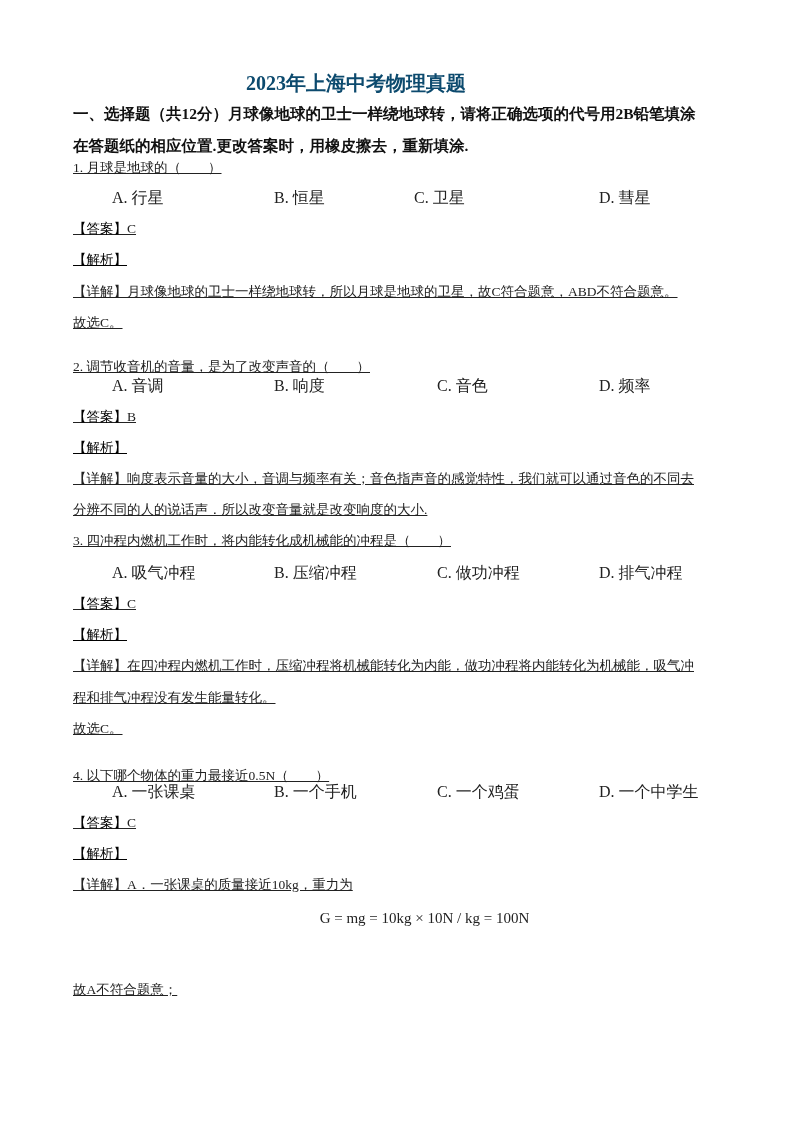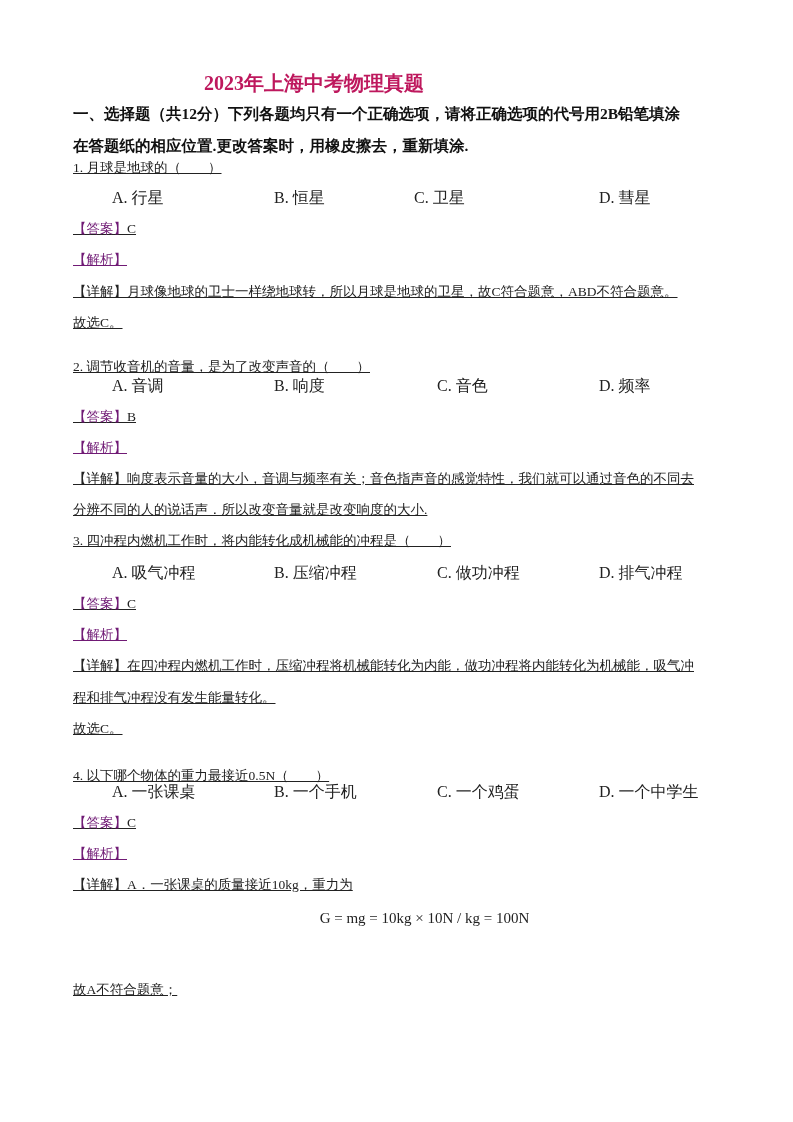--- a/index.html
+++ b/index.html
@@ -1,32 +1,32 @@
 <!DOCTYPE html>
 <html><head>
 <meta charset="utf-8">
 <style>
   html, body { margin: 0; padding: 0; background: #ffffff; }
   body { width: 793px; height: 1122px; position: relative; overflow: hidden;
          font-family: "Liberation Serif", "DejaVu Serif", serif; color: #222; }
   .line { position: absolute; left: 73px; font-size: 13.5px; white-space: nowrap; line-height: 18px; text-decoration: underline; }
   .title { position: absolute; left: 0; width: 628px; top: 70px; text-align: center;
-           font-size: 20px; font-weight: bold; color: #be185d; }
+           font-size: 20px; font-weight: bold; color: #0c4a6e; padding-left: 42px; }
   .sec { position: absolute; left: 73px; font-size: 15.5px; font-weight: bold; color: #111; white-space: nowrap; line-height: 20px; }
-  .tag { color: #701a75; }
+  .tag { color: #000000; }
   .opt { position: absolute; font-size: 16px; white-space: nowrap; line-height: 18px; margin-left: 39px; }
   .formula { position: absolute; left: 0; width: 793px; text-align: center; top: 910px;
              font-size: 15px; font-family: "Liberation Serif", serif; margin-left: 28px; }
 </style>
 </head>
 <body>
 
 <div>
   <div class="title">2023年上海中考物理真题</div>
-  <div class="sec" style="top:104px">一、选择题（共12分）下列各题均只有一个正确选项，请将正确选项的代号用2B铅笔填涂</div>
+  <div class="sec" style="top:104px">一、选择题（共12分）月球像地球的卫士一样绕地球转，请将正确选项的代号用2B铅笔填涂</div>
   <div class="sec" style="top:136px">在答题纸的相应位置.更改答案时，用橡皮擦去，重新填涂.</div>
 
   <div class="line" style="top:159px">1. 月球是地球的（　　）</div>
   <div class="opt" style="left:73px;top:189px">A. 行星</div>
   <div class="opt" style="left:235px;top:189px">B. 恒星</div>
   <div class="opt" style="left:375px;top:189px">C. 卫星</div>
   <div class="opt" style="left:560px;top:189px">D. 彗星</div>
   <div class="line" style="top:220px"><span class="tag">【答案】</span><span>C</span></div>
   <div class="line tag" style="top:251px">【解析】</div>
   <div class="line" style="top:283px"><span>【详解】</span><span>月球像地球的卫士一样绕地球转，所以月球是地球的卫星，故C符合题意，ABD不符合题意。</span></div>

